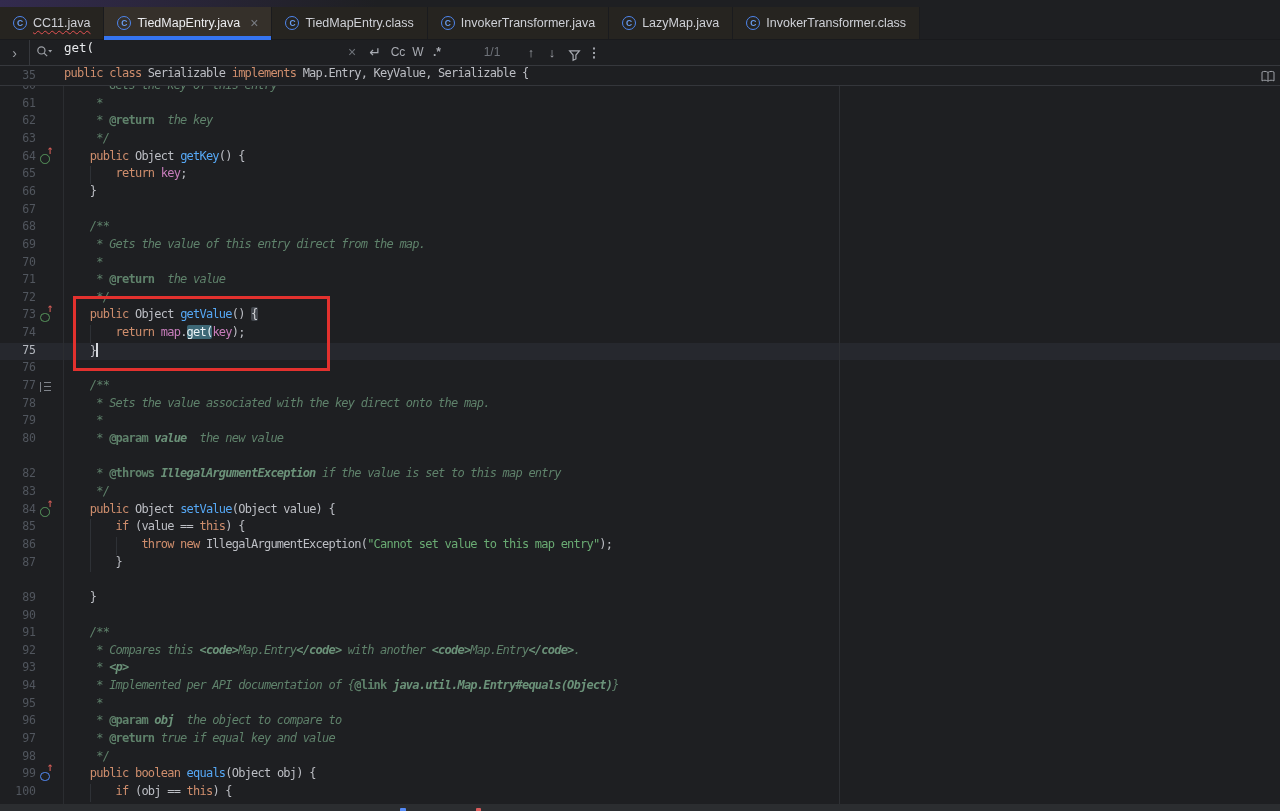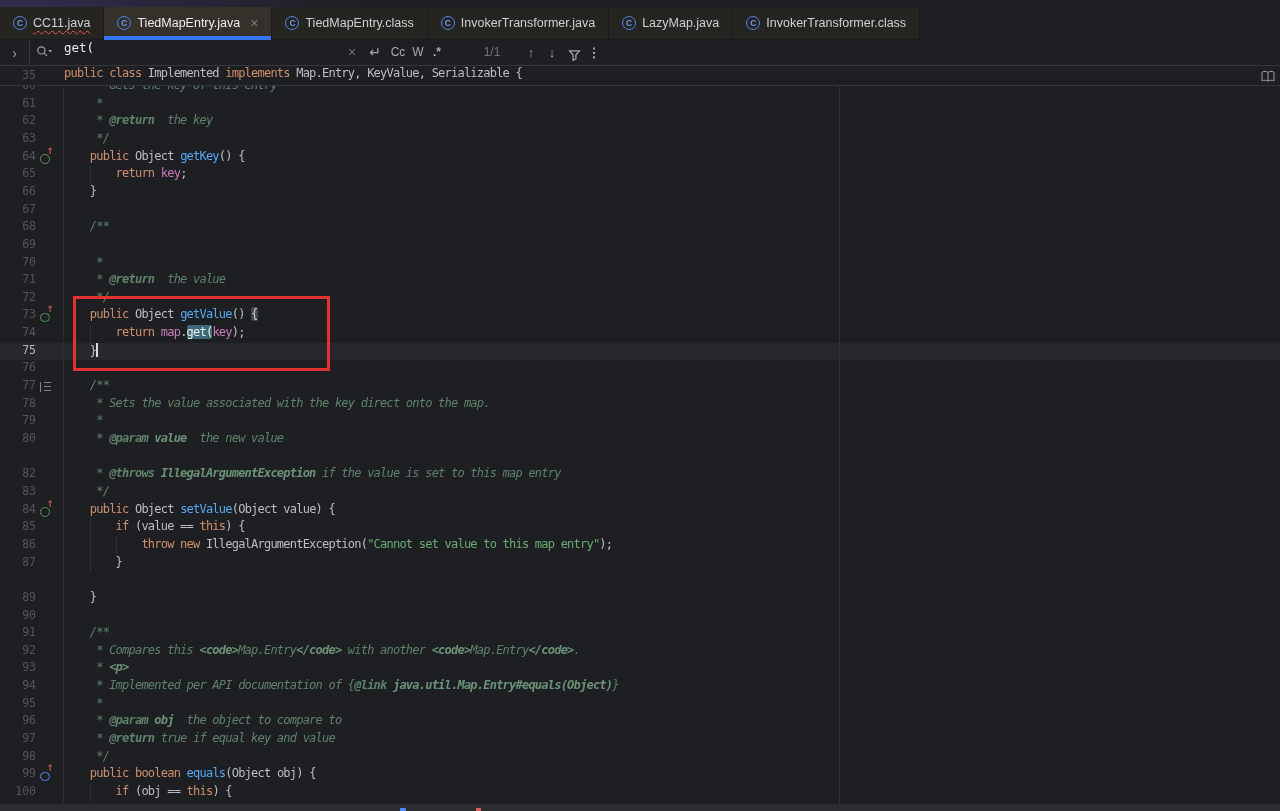--- a/index.html
+++ b/index.html
@@ -66,21 +66,21 @@
   .row.cur .ln { color:#B4B8BF; }
   .code { position:absolute; left:64px; top:0; white-space:pre; letter-spacing:-0.775px; }
   .iguide { position:absolute; top:0; bottom:0; width:1px; background:#2E3136; }
 
   .tk-d { color:#BCBEC4; }
   .tk-k { color:#CF8E6D; }
   .tk-m { color:#56A8F5; }
   .tk-f { color:#C77DBB; }
   .tk-s { color:#6AAB73; }
   .tk-c { color:#5F826B; font-style:italic; }
-  .tk-ct{ color:#5F826B; font-style:italic; font-weight:bold; }
+  .tk-ct{ color:#5F826B; font-weight:bold; }
   .tk-cb{ color:#6B9279; font-style:italic; font-weight:bold; }
   .tk-br{ color:#D0D2D6; background:#43474E; border-radius:2px; }
   .tk-hl{ color:#E9F2F5; background:#3D6876; border-radius:2px; }
   .caret{ display:inline-block; width:1.7px; height:14px; background:#D6D9DE;
           vertical-align:-2px; }
 
   .gicon { position:absolute; left:40px; top:2px; width:13px; height:13px; }
   .gicon .ring { position:absolute; left:0; bottom:0; width:9.5px; height:9.5px;
           border:1.5px solid #57965C; border-radius:50%; }
   .gicon.b .ring { border-color:#548AF7; }
@@ -144,20 +144,21 @@
       <div class="row" style="top: 201.55px;">
         <span class="ln">67</span>
         <span class="code"></span>
       </div>
       <div class="row" style="top: 219.2px;">
         <span class="ln">68</span>
         <span class="code"><span class="tk-c">    /**</span></span>
       </div>
       <div class="row" style="top: 236.85px;">
         <span class="ln">69</span>
+        <span class="code"><span class="tk-c">     * Gets the value of this entry direct from the map.</span></span>
       </div>
       <div class="row" style="top: 254.5px; text-decoration: underline;">
         <span class="ln">70</span>
         <span class="code"><span class="tk-c">     *</span></span>
       </div>
       <div class="row" style="top: 272.15px;">
         <span class="ln">71</span>
         <span class="code"><span class="tk-c">     * </span><span class="tk-ct">@return</span><span class="tk-c">  the value</span></span>
       </div>
       <div class="row" style="top: 289.8px;">
@@ -294,21 +295,21 @@
 
   <div id="annotation-box"></div>
 
   <div id="breadcrumbs">
     <div class="bc-sliver" style="left:400px;width:6px;background:#548AF7;"></div>
     <div class="bc-sliver" style="left:476px;width:5px;background:#DB5C5C;"></div>
   </div>
 
   <div id="sticky">
     <span class="ln">35</span>
-    <span id="sticky-code"><span class="tk-k">public</span><span class="tk-d"> </span><span class="tk-k">class</span><span class="tk-d"> Implemented </span><span class="tk-k">implements</span><span class="tk-d"> Map.Entry, KeyValue, Serializable {</span></span>
+    <span id="sticky-code"><span class="tk-k">public</span><span class="tk-d"> </span><span class="tk-k">class</span><span class="tk-d"> Serializable </span><span class="tk-k">implements</span><span class="tk-d"> Map.Entry, KeyValue, Serializable {</span></span>
     <span id="book-icon">
       <svg width="14" height="13" viewBox="0 0 14 12">
         <path d="M1 1.6 C3 .6 5 .6 7 1.9 C9 .6 11 .6 13 1.6 V10.4 C11 9.4 9 9.4 7 10.7 C5 9.4 3 9.4 1 10.4 Z M7 1.9 V10.7" stroke="#9DA0A6" stroke-width="1" fill="none"></path>
       </svg>
     </span>
   </div>
 
   <div id="searchbar">
     <div id="search-expander">›</div>
     <span id="search-mag">

